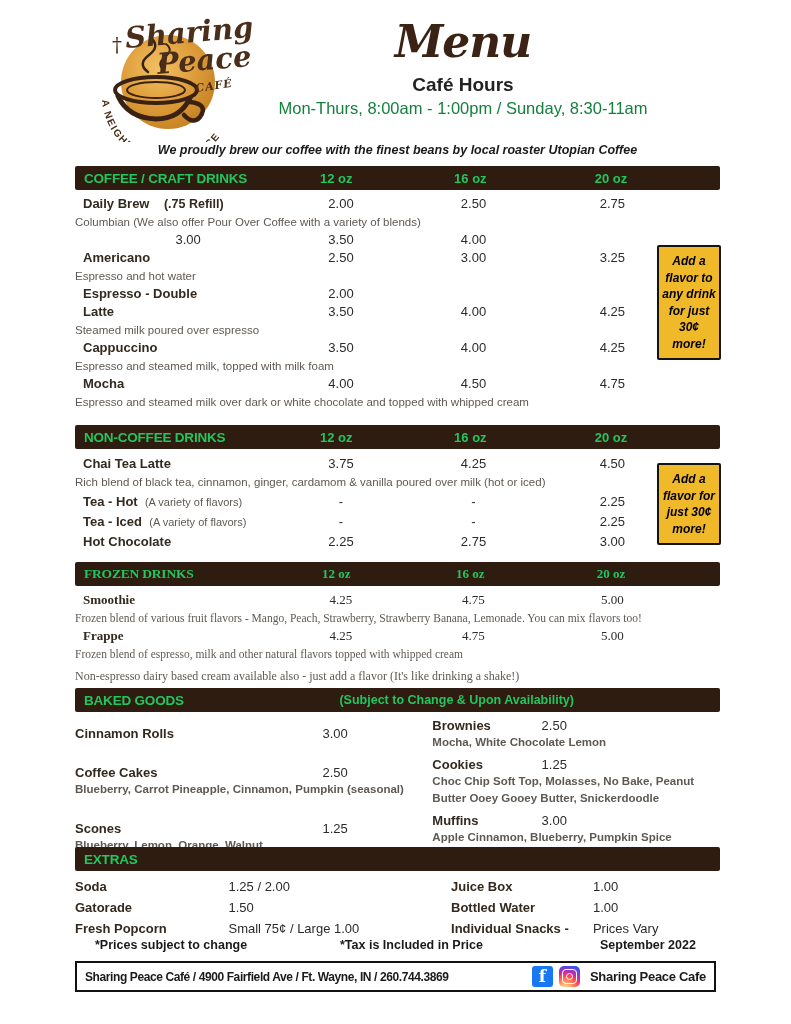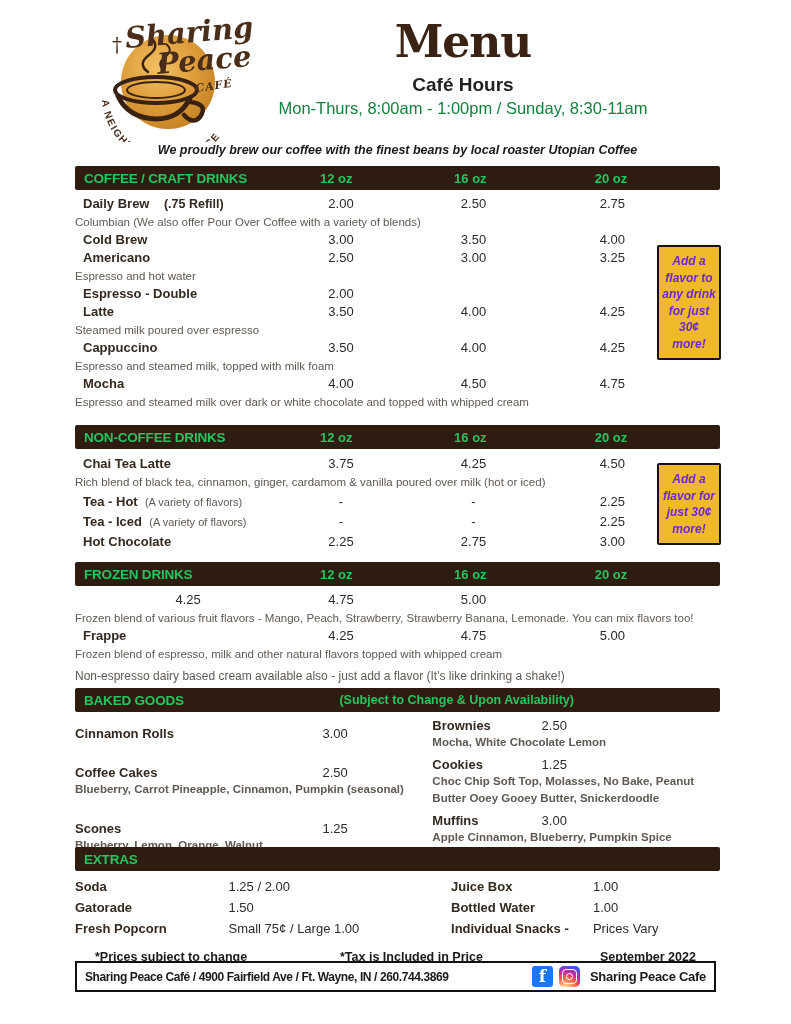--- a/index.html
+++ b/index.html
@@ -3,21 +3,21 @@
 <meta charset="utf-8">
 <style>
   * { margin:0; padding:0; box-sizing:border-box; }
   html,body { background:#fff; }
   body { width:791px; height:1024px; position:relative; font-family:"Liberation Sans", sans-serif; color:#2b2b2b; }
   .page { position:absolute; inset:0; width:791px; height:1024px; background:#fff; overflow:hidden; }
 
   
   .logo { position:absolute; left:80px; top:10px; width:178px; height:132px; }
   .title-block { position:absolute; left:240px; top:16px; width:446px; text-align:center; }
-  .menu-title { font-family:"DejaVu Serif", serif; font-weight:bold; font-size:44px; color:#3a2314; letter-spacing:-1px; }
+  .menu-title { font-family:"DejaVu Serif", serif; font-style:italic; font-weight:bold; font-size:44px; color:#3a2314; letter-spacing:-1px; }
   .hours-title { margin-top:7px; font-size:19px; font-weight:bold; color:#222; }
   .hours-line { margin-top:3px; font-size:16.5px; color:#15803d; }
   .tagline { position:absolute; left:75px; top:143px; width:645px; text-align:center; font-size:12.5px; font-weight:bold; font-style:italic; color:#1a1a1a; }
 
   
   .sec { position:absolute; left:75px; width:645px; }
   .bar { display:grid; grid-template-columns:33% 15% 26.6% 17% 1fr; align-items:center; background:#2f1c10; height:24px; border-radius:2px; color:#22c55e; margin-bottom:5px; position:relative; }
   .bar .t { padding-left:9px; font-size:13.5px; font-weight:bold; letter-spacing:-0.2px; white-space:nowrap; }
   .bar .oz { text-align:center; font-size:13px; font-weight:bold; }
   .bar .sub { position:absolute; left:41%; font-size:12.5px; font-weight:bold; white-space:nowrap; }
@@ -25,42 +25,42 @@
   .drow { display:grid; grid-template-columns:33% 15% 26.6% 17% 1fr; line-height:18px;padding-left:8px; }
   .sec-noncoffee .drow, .sec-noncoffee .ddesc { line-height:19px; }
   .dname { font-weight:bold; color:#33291f; font-size:13px; white-space:nowrap; }
   .noteb { font-weight:bold; font-size:12.5px; color:#33291f; }
   .notel { font-weight:normal; font-size:11px; color:#5f5953; }
   .dprice { text-align:center; font-size:13px; color:#2b2b2b; }
   .ddesc { font-size:11.5px; color:#5f5953; line-height:18px; white-space:nowrap; }
   .fnote { font-size:12px; color:#5f5953; line-height:18px; margin-top:4px; }
 
   
-  .callout { position:absolute; width:64px; background:#f0b929; border:2px solid #141414; border-radius:2px; text-align:center; font-size:12px; font-weight:bold; font-style:italic; color:#6d28d9; line-height:16.5px; padding:6px 2px; }
+  .callout { position:absolute; width:64px; background:#f0b929; border:2px solid #141414; border-radius:2px; text-align:center; font-size:12px; font-weight:bold; font-style:italic; color:#000000; line-height:16.5px; padding:6px 2px; }
   .callout1 { left:657px; top:245px; }
   .callout2 { left:657px; top:463px; }
 
   
   .brow { display:flex; margin-bottom:5px; }
   .bleft { width:55.4%;margin-top:8px; }
   .bright { width:44.6%; }
   .bhead { display:grid; line-height:17px; }
   .bleft .bhead { grid-template-columns:61.6% 22.4% 1fr; }
   .bright .bhead { grid-template-columns:28.5% 27.8% 1fr; }
   .bname { font-weight:bold; color:#33291f; font-size:13px; white-space:nowrap; }
   .bprice { text-align:center; font-size:13px; }
   .bdesc { font-size:11.5px; color:#5f5953; line-height:17px;font-weight:bold; }
 
   
   .erow { display:grid; grid-template-columns:23.8% 34.5% 22% 1fr; line-height:21px; }
   .ename { font-weight:bold; color:#33291f; font-size:13px; white-space:nowrap; }
   .eprice { font-size:13px; white-space:nowrap; }
 
   
-  .footnotes { position:absolute; left:75px; top:938px; width:645px; height:16px; font-size:12.5px; font-weight:bold; color:#1a1a1a;margin-top:12px; }
+  .footnotes { position:absolute; left:75px; top:938px; width:645px; height:16px; font-size:12.5px; font-weight:bold; color:#1a1a1a; }
   .footnotes span { position:absolute; white-space:nowrap; }
   .fn1 { left:20px; } .fn2 { left:265px; } .fn3 { left:525px; }
   .footerbar { position:absolute; left:75px; top:961px; width:641px; height:31px; border:2px solid #111; background:#fff; display:flex; align-items:center; padding:3px 8px;justify-content:center; }
   .finfo { font-size:12px; font-weight:bold; letter-spacing:-0.4px; color:#1a1a1a; white-space:nowrap; flex:1; }
   .icon-fb { width:21px; height:21px; background:#1877f2; border-radius:3px; color:#fff; font-weight:bold; font-size:17px; text-align:center; line-height:21px; font-family:"DejaVu Serif", serif; margin-right:6px; }
   .icon-ig { width:21px; height:21px; border-radius:5px; background:radial-gradient(circle at 30% 110%, #fdf497 0%, #fd5949 45%, #d6249f 60%, #285aeb 90%); position:relative; margin-right:10px; }
   .icon-ig::before { content:""; position:absolute; inset:3px; border:1.5px solid #fff; border-radius:4px; }
   .icon-ig::after { content:""; position:absolute; left:6.5px; top:6.5px; width:5px; height:5px; border:1.5px solid #fff; border-radius:50%; }
   .fsocial { font-size:13px; font-weight:bold; letter-spacing:-0.3px; color:#1a1a1a; white-space:nowrap; }
 </style>
@@ -114,21 +114,20 @@
 
     <div class="drow">
       <span class="dname"><span>Daily Brew</span>&nbsp;&nbsp;&nbsp;&nbsp;<span class="noteb">(.75 Refill)</span></span>
       <span class="dprice">2.00</span>
       <span class="dprice">2.50</span>
       <span class="dprice">2.75</span>
     </div>
     <div class="ddesc">Columbian (We also offer Pour Over Coffee with a variety of blends)</div>
 
     <div class="drow">
-      <span class="dname">Cold Brew</span>
       <span class="dprice">3.00</span>
       <span class="dprice">3.50</span>
       <span class="dprice">4.00</span>
     </div>
 
     <div class="drow">
       <span class="dname">Americano</span>
       <span class="dprice">2.50</span>
       <span class="dprice">3.00</span>
       <span class="dprice">3.25</span>
@@ -202,29 +201,30 @@
     <div class="drow">
       <span class="dname">Hot Chocolate</span>
       <span class="dprice">2.25</span>
       <span class="dprice">2.75</span>
       <span class="dprice">3.00</span>
     </div>
   </div>
 
   <div class="callout callout2">Add a flavor for just 30¢ more!</div>
 
-  <div class="sec sec-frozen" style="top:562px;">
+  <div class="sec sec-frozen" style="top:562px;font-family:Liberation Serif, serif;">
     <div class="bar">
       <span class="t">FROZEN DRINKS</span>
       <span class="oz">12 oz</span>
       <span class="oz">16 oz</span>
       <span class="oz">20 oz</span>
     </div>
 
     <div class="drow">
+      <span class="dname">Smoothie</span>
       <span class="dprice">4.25</span>
       <span class="dprice">4.75</span>
       <span class="dprice">5.00</span>
     </div>
     <div class="ddesc">Frozen blend of various fruit flavors - Mango, Peach, Strawberry, Strawberry Banana, Lemonade. You can mix flavors too!</div>
 
     <div class="drow">
       <span class="dname">Frappe</span>
       <span class="dprice">4.25</span>
       <span class="dprice">4.75</span>

